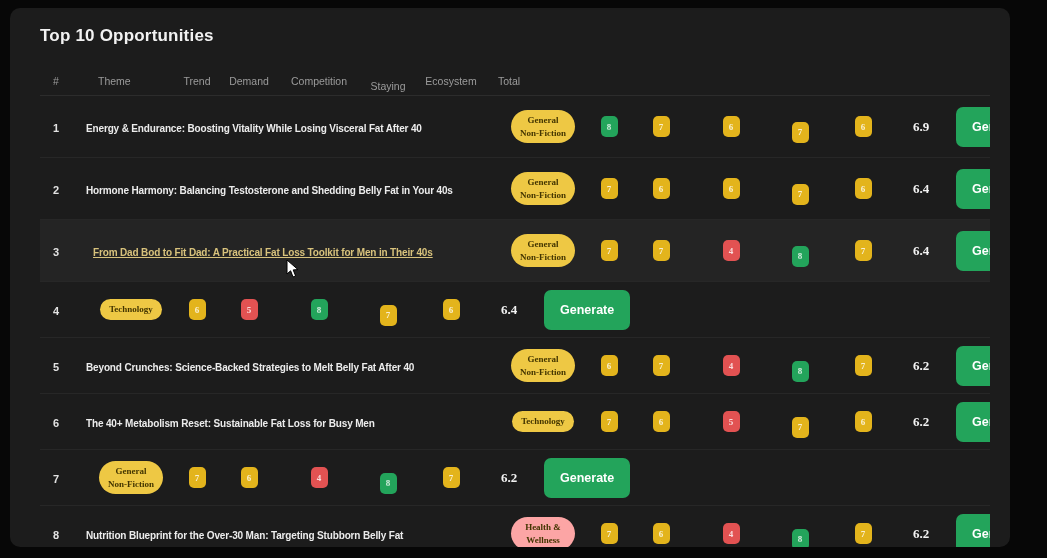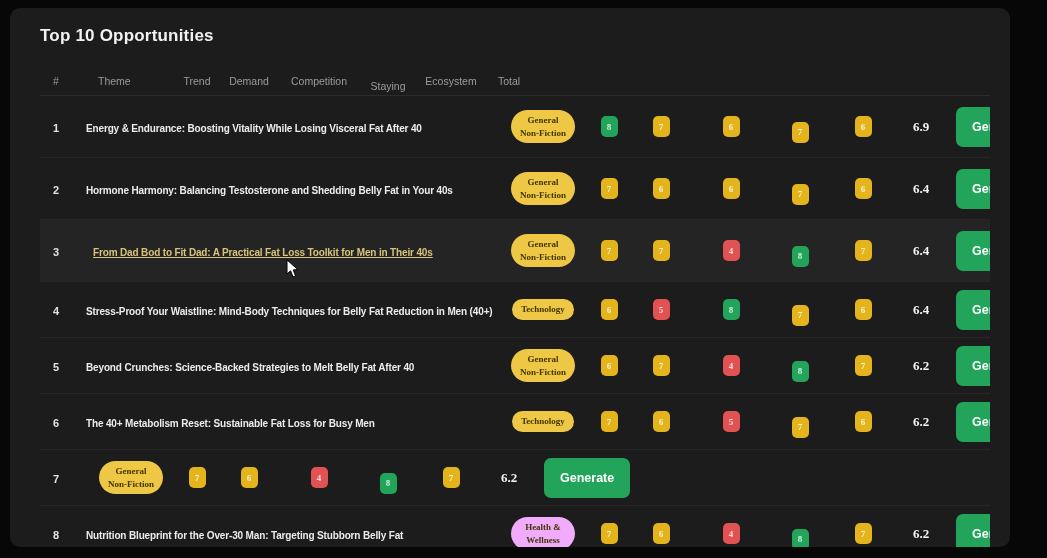--- a/index.html
+++ b/index.html
@@ -143,21 +143,20 @@
     <div class="c-total cell">
             <span class="total">6.4</span>
           </div>
     <div class="c-action">
             <button class="gen-btn" style="background: rgb(35, 164, 91);">Generate</button>
           </div>
   </div>
 
   <div class="row">
     <div class="c-rank"><span class="rank">4</span></div>
-    <div class="c-topic"><span class="topic">Stress-Proof Your Waistline: Mind-Body Techniques for Belly Fat Reduction in Men (40+)</span></div>
     <div class="c-theme cell">
             <span class="pill" style="background: rgb(238, 200, 68);">Technology</span>
           </div>
     <div class="c-trend score-cell">
             <span class="badge" style="background: rgb(227, 180, 28);">6</span>
           </div>
     <div class="c-demand score-cell">
             <span class="badge" style="background: rgb(226, 82, 82);">5</span>
           </div>
     <div class="c-comp score-cell">
@@ -260,21 +259,21 @@
           </div>
     <div class="c-action">
             <button class="gen-btn" style="background: rgb(35, 164, 91);">Generate</button>
           </div>
   </div>
 
   <div class="row">
     <div class="c-rank"><span class="rank">8</span></div>
     <div class="c-topic"><span class="topic">Nutrition Blueprint for the Over-30 Man: Targeting Stubborn Belly Fat</span></div>
     <div class="c-theme cell">
-            <span class="pill" style="background: #f0abfc;">Health &amp; Wellness</span>
+            <span class="pill" style="background: #fca5a5;">Health &amp; Wellness</span>
           </div>
     <div class="c-trend score-cell">
             <span class="badge" style="background: rgb(227, 180, 28);">7</span>
           </div>
     <div class="c-demand score-cell">
             <span class="badge" style="background: rgb(227, 180, 28);">6</span>
           </div>
     <div class="c-comp score-cell">
             <span class="badge" style="background: rgb(226, 82, 82);">4</span>
           </div>

